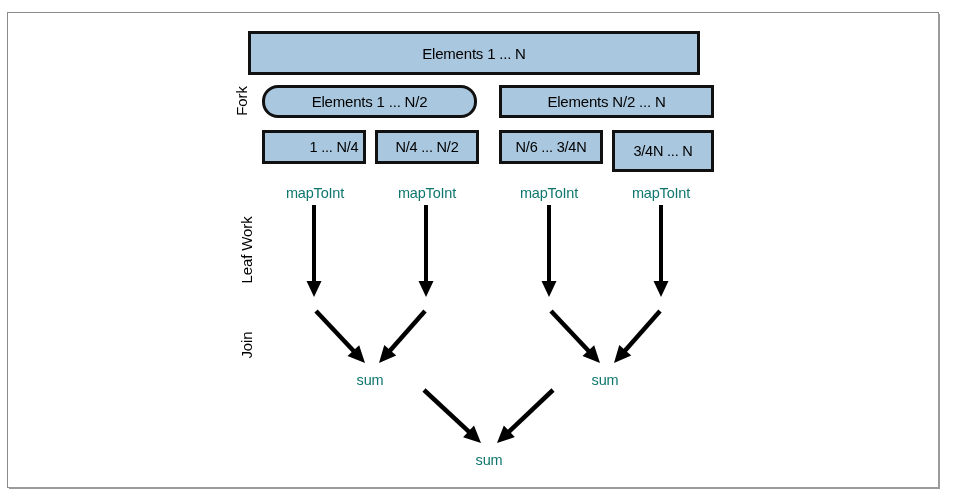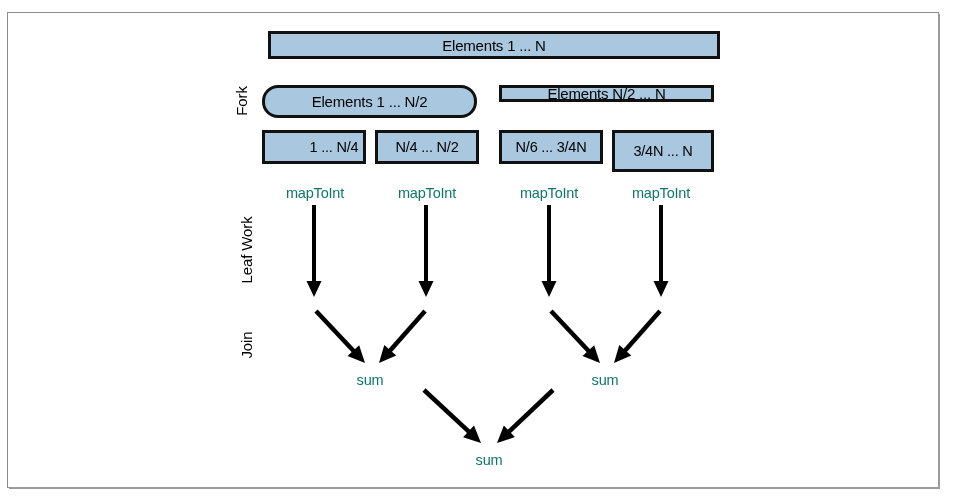--- a/index.html
+++ b/index.html
@@ -131,23 +131,23 @@
         </g>
         <g>
           <line x1="424" y1="390" x2="469.64879624553106" y2="432.445371947599" stroke="#000000" stroke-width="4.5"></line>
           <polygon points="481,443 463.10274269385934,437.2826421383829 473.9978426189184,425.56527052086653" fill="#000000"></polygon>
         </g>
         <g>
           <line x1="553" y1="390" x2="508.25754769705145" y2="432.3455352152906" stroke="#000000" stroke-width="4.5"></line>
           <polygon points="497,443 503.8479091982064,425.5041107795825 514.8460663953258,437.1248051765388" fill="#000000"></polygon>
         </g>
       </svg>
-  <div class="node-box" style="left: 268px; top: 31px; width: 452px; height: 28px;">Elements 1 ... N</div>
+  <div class="node-box" style="left: 248px; top: 31px; width: 452px; height: 44px;">Elements 1 ... N</div>
       <div class="node-box" style="left: 262px; top: 85px; width: 215px; height: 33px; border-radius: 16px;">Elements 1 ... N/2</div>
-      <div class="node-box" style="left: 499px; top: 85px; width: 215px; height: 17px;">Elements N/2 ... N</div>
+      <div class="node-box" style="left: 499px; top: 85px; width: 215px; height: 33px;">Elements N/2 ... N</div>
       <div class="node-box small" style="left: 262px; top: 130px; width: 104px; height: 34px; padding-left: 40px;">1 ... N/4</div>
       <div class="node-box small" style="left: 375px; top: 130px; width: 104px; height: 34px;">N/4 ... N/2</div>
       <div class="node-box small" style="left: 499px; top: 130px; width: 104px; height: 34px;">N/6 ... 3/4N</div>
       <div class="node-box small" style="left: 612px; top: 130px; width: 102px; height: 42px;">3/4N ... N</div>
       <div class="stage-label" style="left: 241px; top: 101px; transform: translate(-50%, -50%) rotate(-90deg);">Fork</div>
       <div class="stage-label" style="left: 246px; top: 250px; transform: translate(-50%, -50%) rotate(-90deg);">Leaf Work</div>
       <div class="stage-label" style="left: 246px; top: 345px; transform: translate(-50%, -50%) rotate(-90deg);">Join</div>
       <div class="plain-label" style="left: 315px; top: 193px;">mapToInt</div>
       <div class="plain-label" style="left: 427px; top: 193px;">mapToInt</div>
       <div class="plain-label" style="left: 549px; top: 193px;">mapToInt</div>

